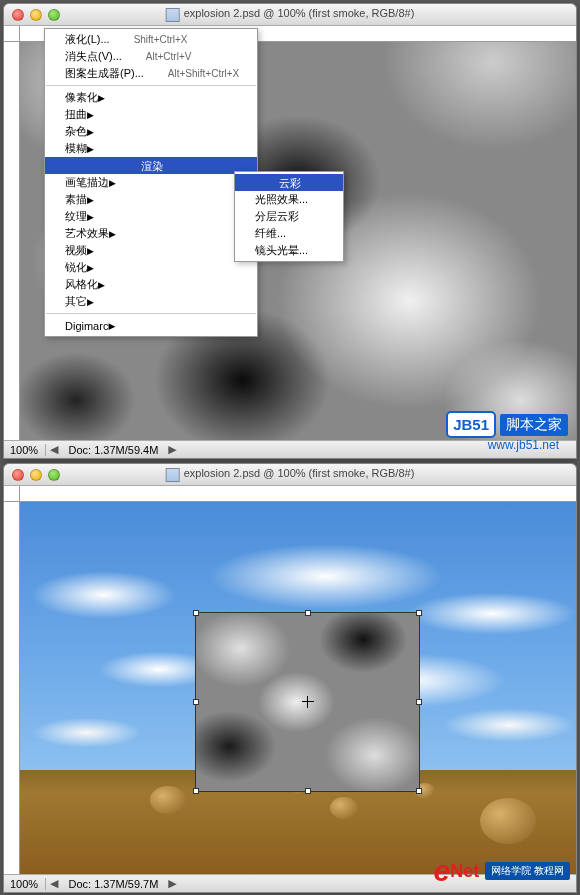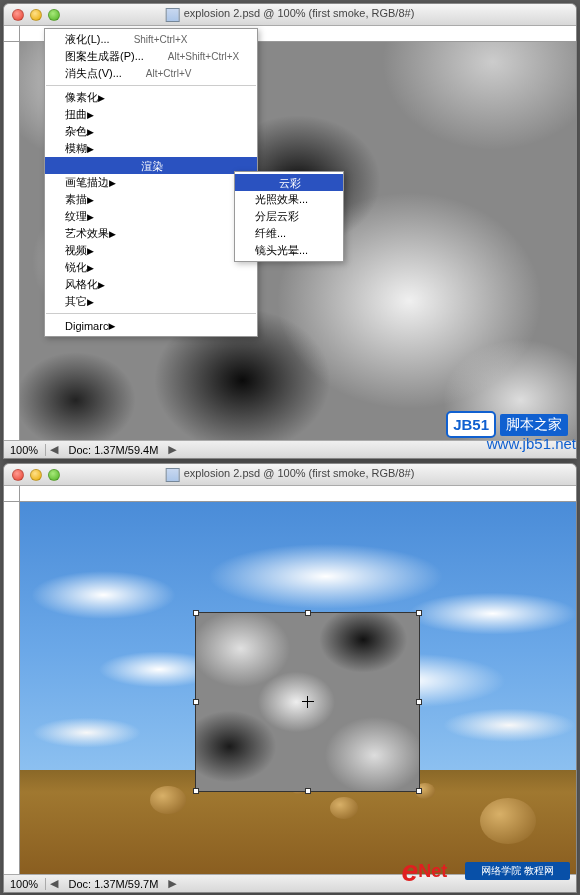--- a/index.html
+++ b/index.html
@@ -67,24 +67,24 @@
 .submenu-arrow { font-size: 9px; }
 .shortcut { color: #666; font-size: 10px; margin-left: 24px; }
 .submenu { position: absolute; left: 186px; top: 160px; min-width: 110px; }
 .statusbar { position: absolute; bottom: 0; left: 0; right: 0; height: 18px; background: linear-gradient(#f0f0f0,#d8d8d8); border-top: 1px solid #aaa; display: flex; align-items: center; font-size: 10px; }
 .zoom { width: 42px; border-right: 1px solid #aaa; padding: 0 6px; }
 .docinfo { padding: 0 6px; }
 .sb-arrow { padding: 0 4px; color: #555; }
 .wm1 { position: absolute; right: 8px; bottom: 20px; z-index: 50; display: flex; align-items: center; gap: 4px;}
 .wm1-badge { background: #fff; border: 2px solid #1060d0; border-radius: 5px; padding: 3px 5px; font-weight: bold; font-size: 15px; color: #1060d0; }
 .wm1-txt { background: #1060d0; color: #fff; padding: 2px 6px; border-radius: 2px; font-size: 14px; }
-.wm1-url { position: absolute; right: 0; bottom: 6px; color: #1060d0; font-size: 15px; z-index: 50;}
+.wm1-url { position: absolute; right: 17px; bottom: 6px; color: #1060d0; font-size: 12px; z-index: 50;}
 .wm2 { position: absolute; right: 6px; bottom: 4px; z-index: 50; display:flex; align-items:center;}
 .wm2-e { font-size: 30px; font-weight: bold; color: #e02020; font-style: italic; }
-.wm2-net { background: #0850a8; color: #fff; padding: 2px 16px; font-size: 10px; border-radius: 2px; margin-left: 18px;}
+.wm2-net { background: #0850a8; color: #fff; padding: 2px 6px; font-size: 10px; border-radius: 2px; margin-left: 6px;}
 </style>
 </head>
 <body>
 
 <div class="window window-top">
   <div class="titlebar">
     <div class="traffic">
       <div class="light red"></div>
       <div class="light yellow"></div>
       <div class="light green"></div>
@@ -97,26 +97,26 @@
   <div class="canvas-area">
     <div class="canvas-top"></div>
   </div>
 
   <div class="menu" style="left:40px; top:24px;">
     <div class="menu-item">
         <span>液化(L)...</span>
         <span class="shortcut">Shift+Ctrl+X</span>
       </div>
     <div class="menu-item">
+        <span>消失点(V)...</span>
+        <span class="shortcut">Alt+Ctrl+V</span>
+      </div>
+    <div class="menu-item">
         <span>图案生成器(P)...</span>
         <span class="shortcut">Alt+Shift+Ctrl+X</span>
-      </div>
-    <div class="menu-item">
-        <span>消失点(V)...</span>
-        <span class="shortcut">Alt+Ctrl+V</span>
       </div>
     <div class="menu-sep"></div>
     <div class="menu-item">
         <span>像素化</span>
         <span class="submenu-arrow">▶</span>
       </div>
     <div class="menu-item">
         <span>扭曲</span>
         <span class="submenu-arrow">▶</span>
       </div>

